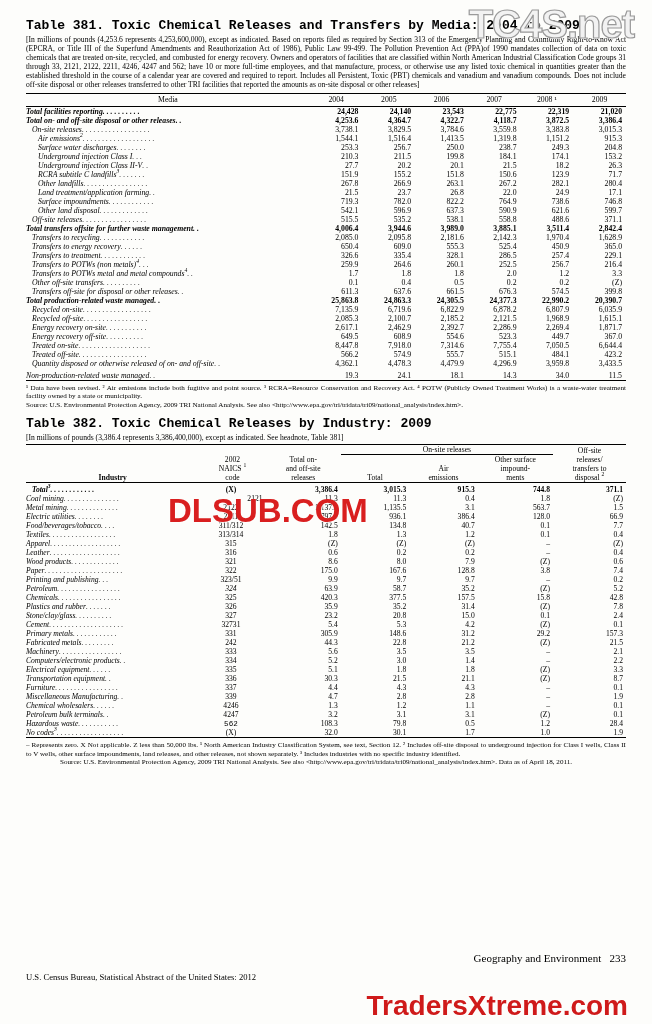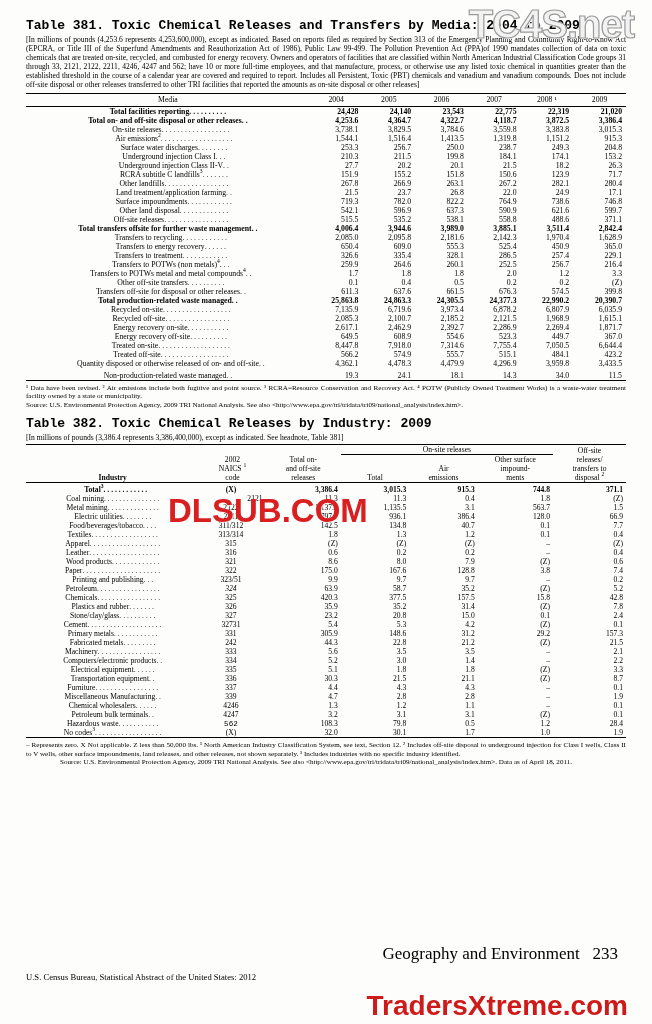--- a/index.html
+++ b/index.html
@@ -49,37 +49,37 @@
   .t1 { font-size: 7.75px; }
   .t1 td, .t1 th { padding: 0; vertical-align: bottom; }
   .rule-top { border-top: 1px solid #000; }
   .rule-bot { border-bottom: 1px solid #000; }
   .hdr-row th {
     font-weight: normal; text-align: center; padding: 1px 0 2px 0;
     border-bottom: 1px solid #000;
   }
   .hdr-row th.left { text-align: center; }
   .num { text-align: right; padding-right: 4px !important; white-space: nowrap; }
-  .lbl { text-align: center; white-space: nowrap; }
+  .lbl { text-align: left; white-space: nowrap; font-style: italic; }
   .b { font-weight: bold; }
   .dots { 
     display:inline-block;
   }
   .ind1 { padding-left: 6px !important; }
   .ind2 { padding-left: 12px !important; }
   sup { font-size: 5.6px; vertical-align: super; line-height: 0; }
 
   .fn { font-size: 7.1px; line-height: 8.7px; text-align: justify; margin: 3px 0 0 0; }
   .src { font-size: 7.1px; line-height: 8.7px; }
 
   .t2 { font-size: 7.6px; margin-top: 1px; }
   .t2 td, .t2 th { padding: 0; vertical-align: bottom; }
   .t2 .num { padding-right: 3px !important; }
   .grp-hdr { text-align:center; border-bottom: 1px solid #000; font-weight: normal; }
-  .footer-right { position:absolute; right: 34px; bottom: 60px; font-size:17px; }
+  .footer-right { position:absolute; right: 26px; bottom: 60px; font-size:11px; }
   .footer-left { position:absolute; left: 26px; bottom: 42px; font-size: 8.6px; }
 </style>
 </head>
 <body>
 
 <div class="page">
 
   <div class="wm wm-top">TC4S.net</div>
 
   <div style="height:18px"></div>
@@ -303,21 +303,21 @@
           <td class="num b">24,863.3</td>
           <td class="num b">24,305.5</td>
           <td class="num b">24,377.3</td>
           <td class="num b">22,990.2</td>
           <td class="num b">20,390.7</td>
         </tr>
         <tr>
           <td class="lbl ind1">Recycled on-site<span class="dots"> . . . . . . . . . . . . . . . . . .</span></td>
           <td class="num">7,135.9</td>
           <td class="num">6,719.6</td>
-          <td class="num">3,973.4</td>
+          <td class="num">6,822.9</td>
           <td class="num">6,878.2</td>
           <td class="num">6,807.9</td>
           <td class="num">6,035.9</td>
         </tr>
         <tr>
           <td class="lbl ind1">Recycled off-site<span class="dots"> . . . . . . . . . . . . . . . . .</span></td>
           <td class="num">2,085.3</td>
           <td class="num">2,100.7</td>
           <td class="num">2,185.2</td>
           <td class="num">2,121.5</td>

